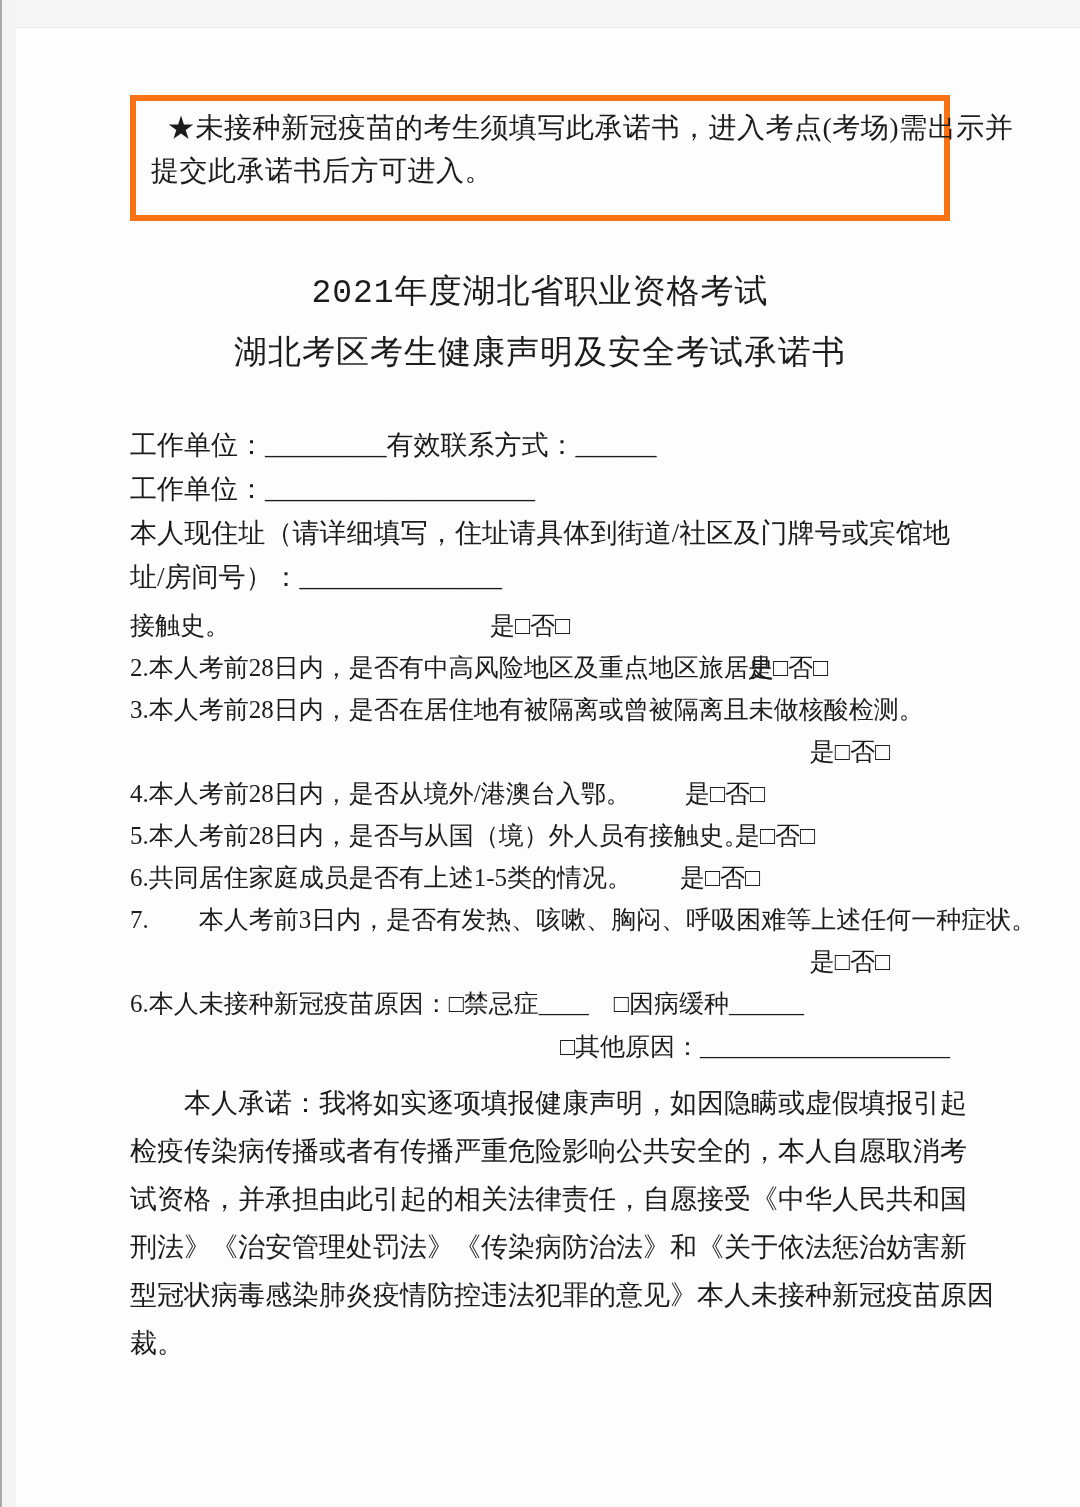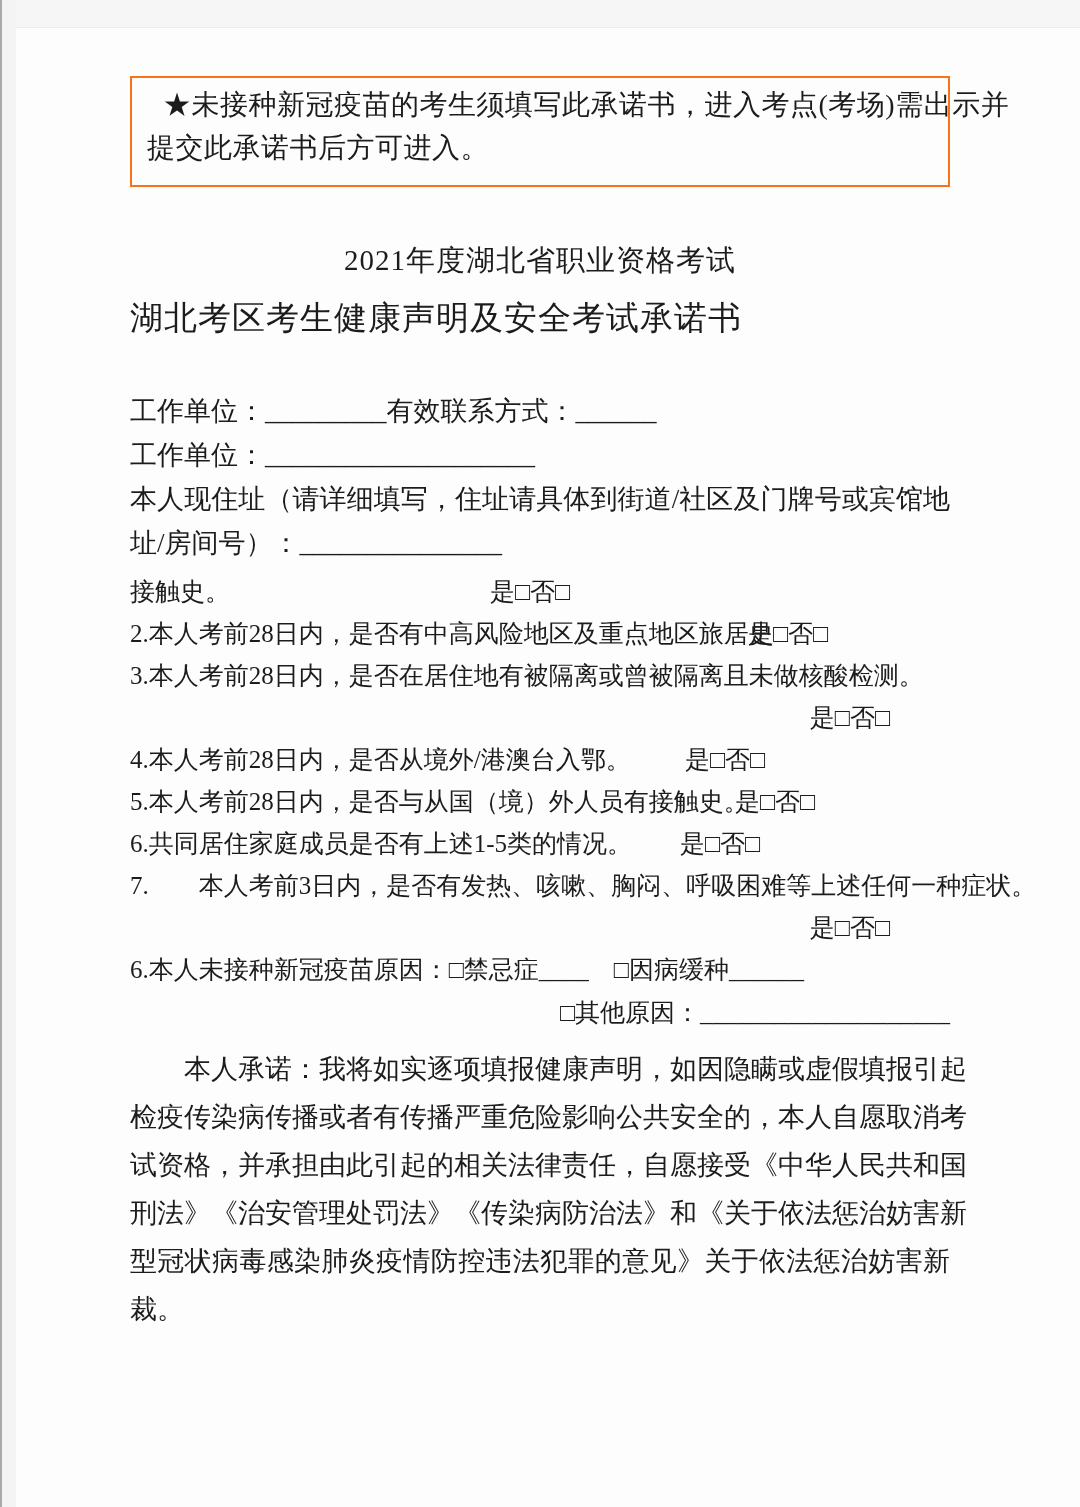--- a/index.html
+++ b/index.html
@@ -14,30 +14,30 @@
     background:#f6f6f6;border-bottom:1px solid #ededed;}
   .left-edge{position:absolute;top:0;left:0;width:2px;height:1507px;background:#a9a9a9;}
   .left-shade{position:absolute;top:0;left:2px;width:14px;height:1507px;background:#f4f4f4;}
 
   .content{position:absolute;left:130px;top:0;width:820px;}
 
   .jline{white-space:nowrap;text-align:justify;text-align-last:justify;}
 
   
   .notice-box{
-    margin-top:76px;border:2px solid #f97316;
-    padding:5px 15px 16px 15px;
+    margin-top:95px;border:6px solid #f97316;
+    padding:5px 15px 23px 15px;
   }
   .notice-line{font-size:28px;line-height:43px;letter-spacing:0.5px;}
   .notice-line.first{text-indent:16px;}
 
   
-  .doc-title{margin-top:50px;font-size:29px;line-height:46px;text-align:center;
-    letter-spacing:1px;white-space:nowrap;}
-  .doc-subtitle{margin-top:12px;font-size:33px;line-height:46px;text-align:left;
+  .doc-title{margin-top:50px;font-size:33px;line-height:46px;text-align:center;
+    letter-spacing:1px;white-space:nowrap;font-family:Liberation Mono, monospace;}
+  .doc-subtitle{margin-top:12px;font-size:33px;line-height:46px;text-align:center;
     letter-spacing:1px;white-space:nowrap;}
 
   
   .fields{margin-top:48px;font-size:27px;}
   .field-line{line-height:44px;white-space:nowrap;}
 
   
   .questions{margin-top:6px;font-size:25px;}
   .q-line{position:relative;line-height:42px;white-space:nowrap;}
   .ans{position:absolute;top:0;}
@@ -120,17 +120,17 @@
     <div class="q-line">6.本人未接种新冠疫苗原因：□禁忌症____　□因病缓种______</div>
 
     <div class="other-line">□其他原因：____________________</div>
   </div>
 
   <div class="pledge">
     <div class="pledge-line indent jline">本人承诺：我将如实逐项填报健康声明，如因隐瞒或虚假填报引起</div>
     <div class="pledge-line jline">检疫传染病传播或者有传播严重危险影响公共安全的，本人自愿取消考</div>
     <div class="pledge-line jline">试资格，并承担由此引起的相关法律责任，自愿接受《中华人民共和国</div>
     <div class="pledge-line jline">刑法》《治安管理处罚法》《传染病防治法》和《关于依法惩治妨害新</div>
-    <div class="pledge-line jline">型冠状病毒感染肺炎疫情防控违法犯罪的意见》关于依法惩治妨害新</div>
+    <div class="pledge-line jline">型冠状病毒感染肺炎疫情防控违法犯罪的意见》本人未接种新冠疫苗原因</div>
     <div class="pledge-line last">裁。</div>
   </div>
 
 </div>
 
 </body></html>

